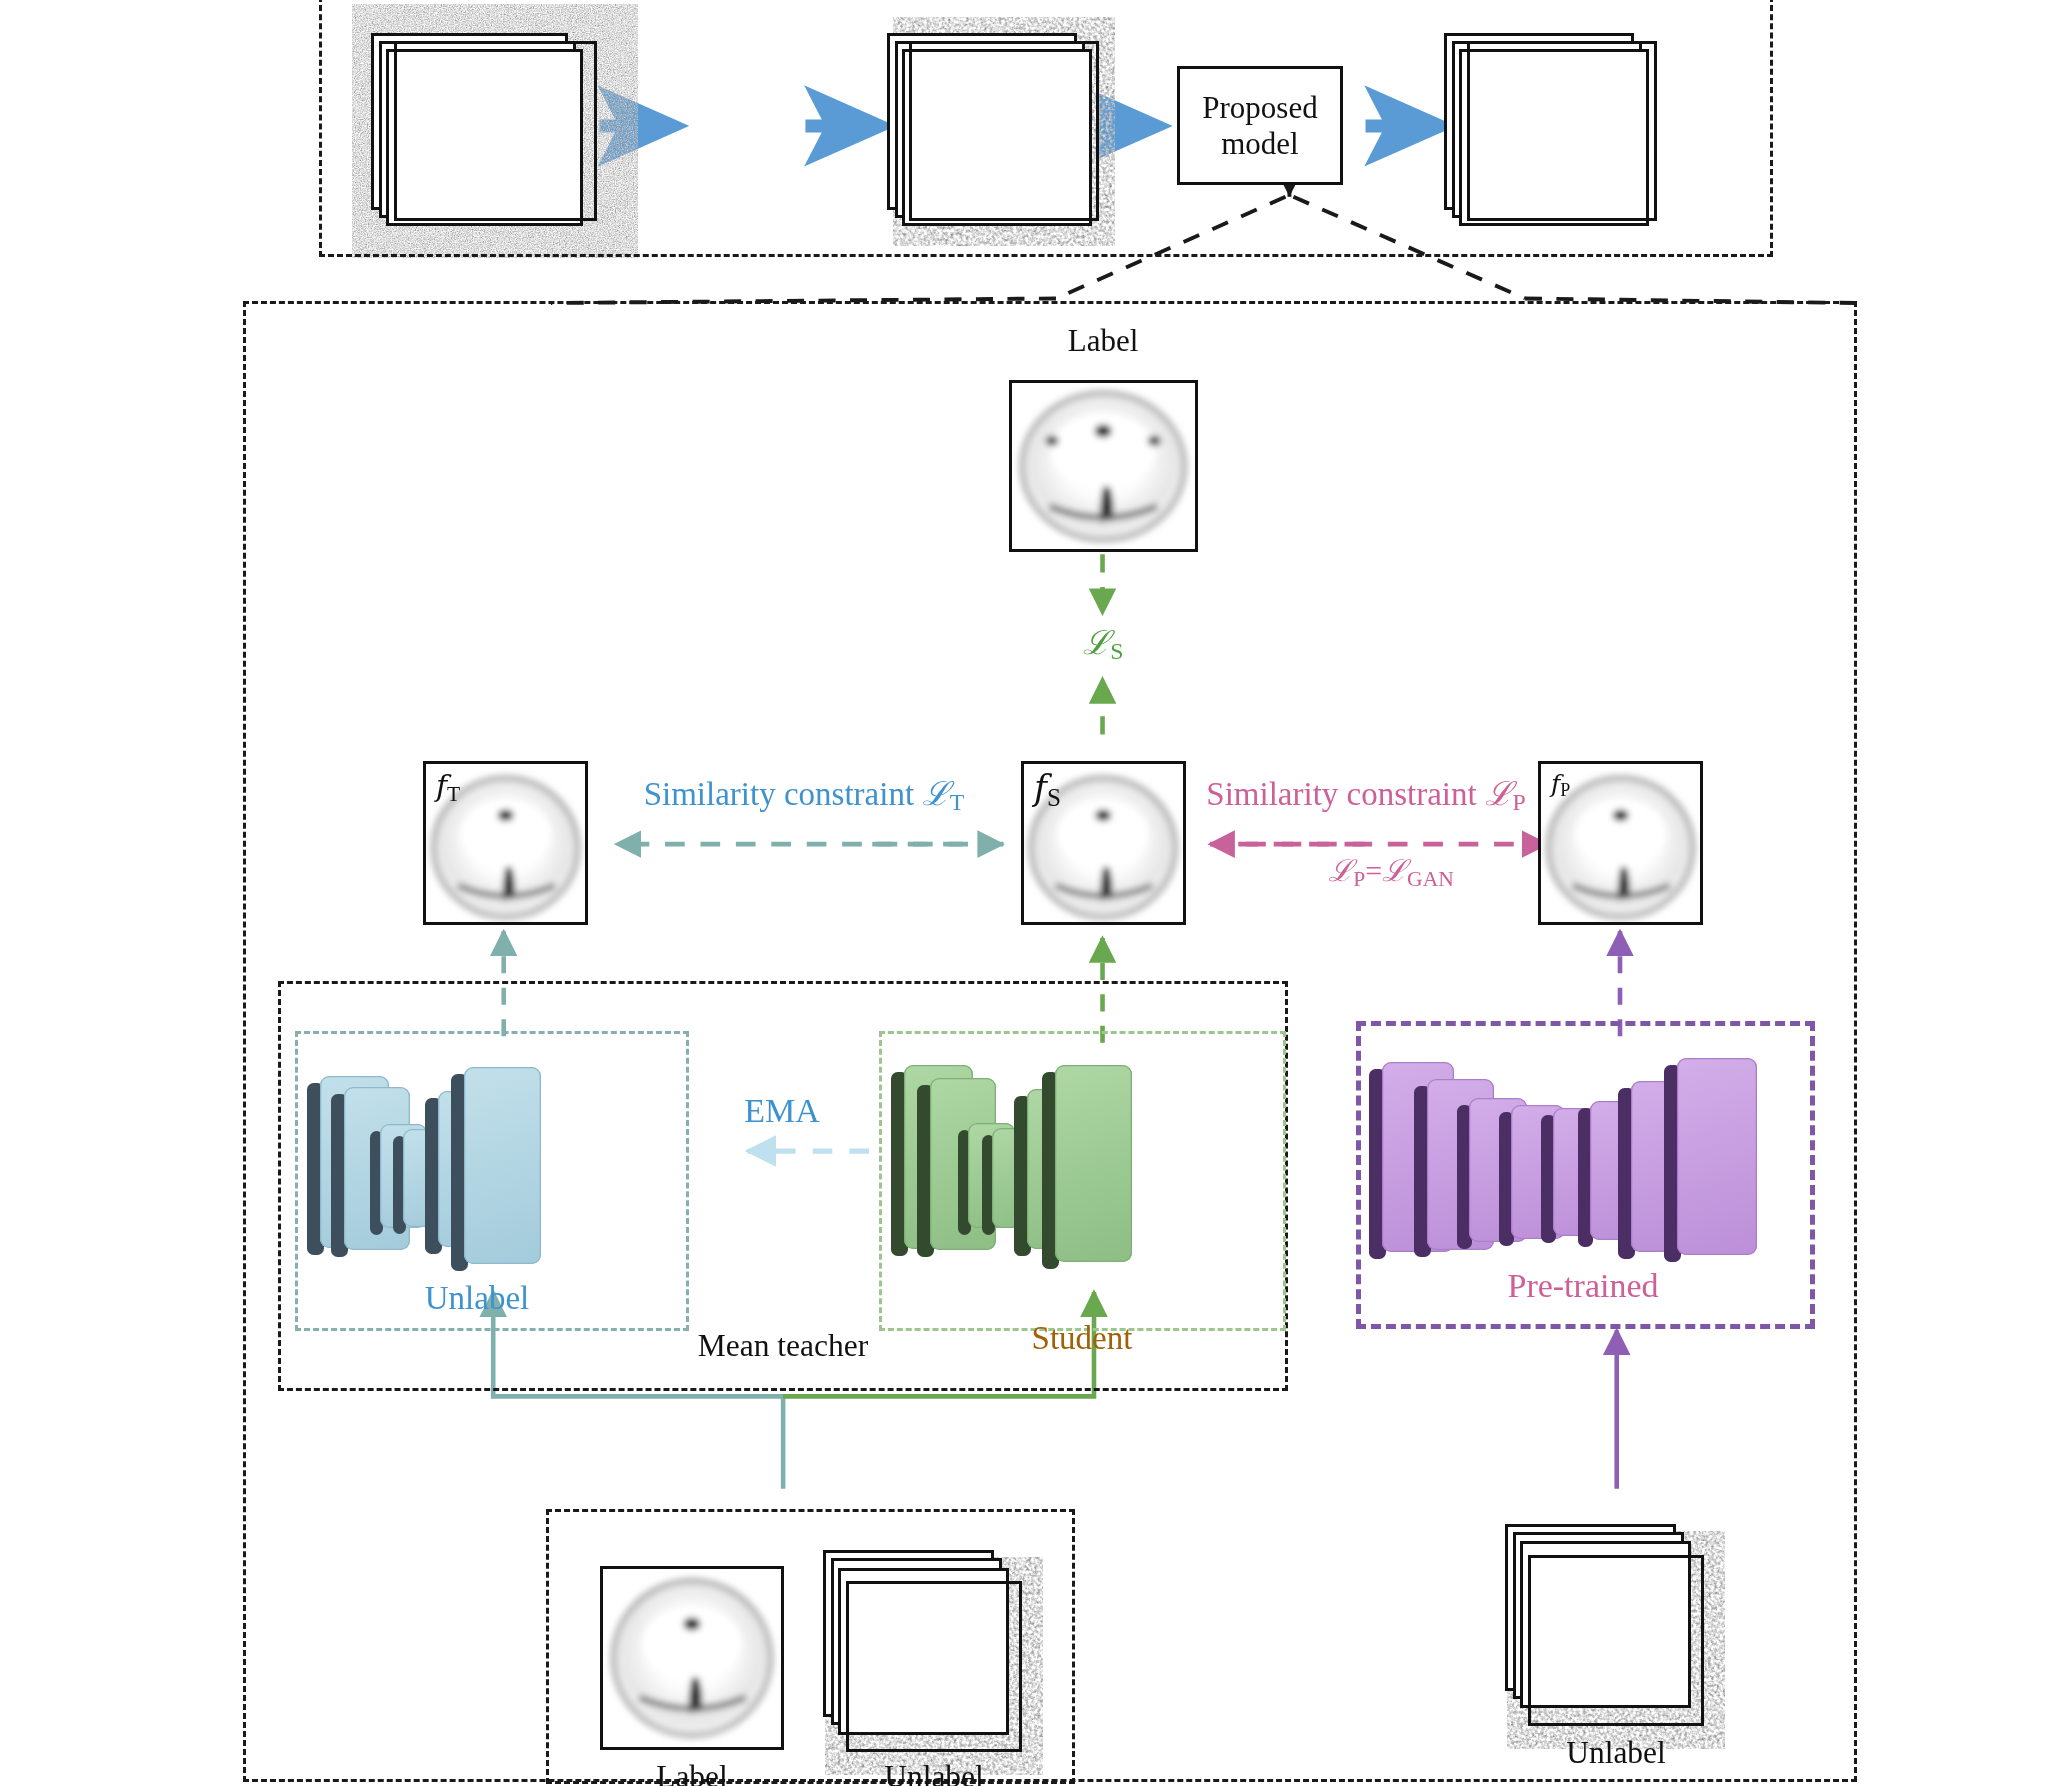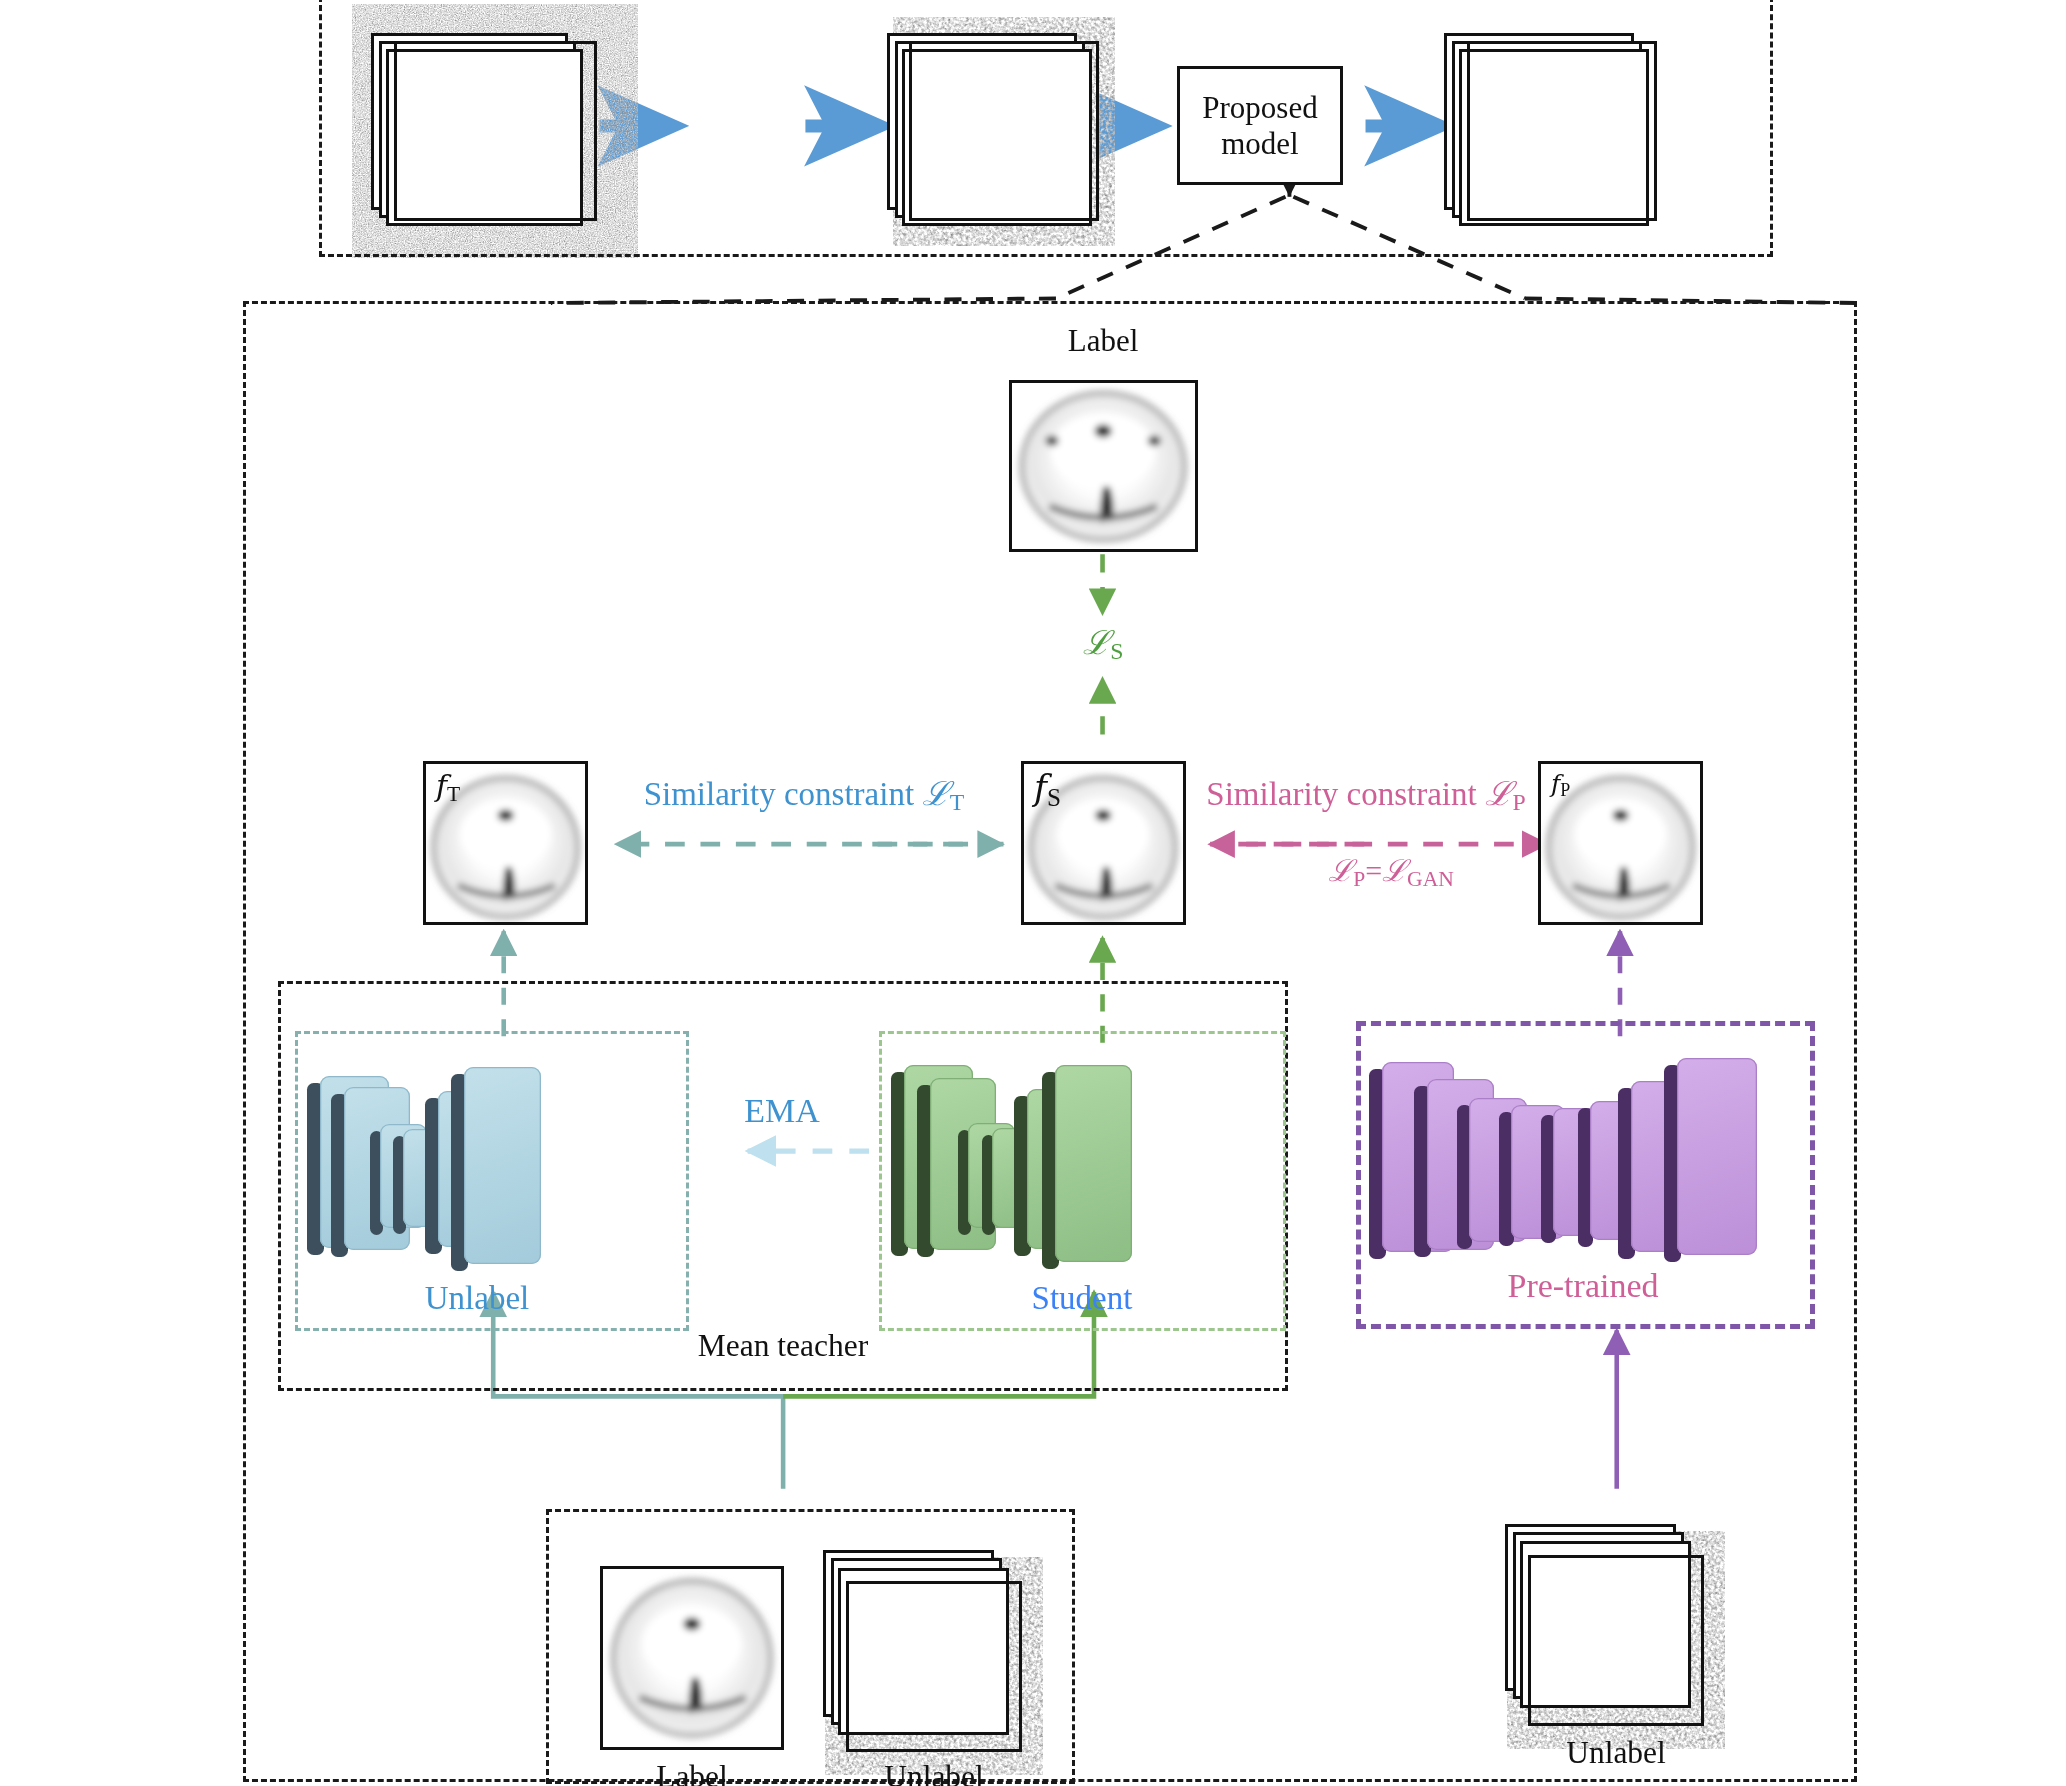--- a/index.html
+++ b/index.html
@@ -20,21 +20,21 @@
   
   .frame{position:absolute;border:3.3px solid #111;background:#fff;box-sizing:border-box;overflow:hidden;}
 
   
   .sheet{position:absolute;border:3.3px solid #111;background:#fff;box-sizing:border-box;}
 
   
   .lab{position:absolute;color:#111;font-size:31px;white-space:nowrap;line-height:1;}
   .lab.c{transform:translateX(-50%);text-align:center;}
   .lab.blue{color:#3e92cf;}
-  .lab.green{color:#3b82f6;}
+  .lab.green{color:#a16207;margin-top:40px;}
   .lab.pink{color:#cf5f97;}
 
   .cal{font-style:italic;font-family:"DejaVu Serif",serif;}
   .sub{font-size:0.72em;vertical-align:-0.22em;font-style:normal;}
 
   svg.ov{position:absolute;left:0;top:0;width:2066px;height:1786px;pointer-events:none;}
 
   
   .net{position:absolute;}
   .slab{position:absolute;}

